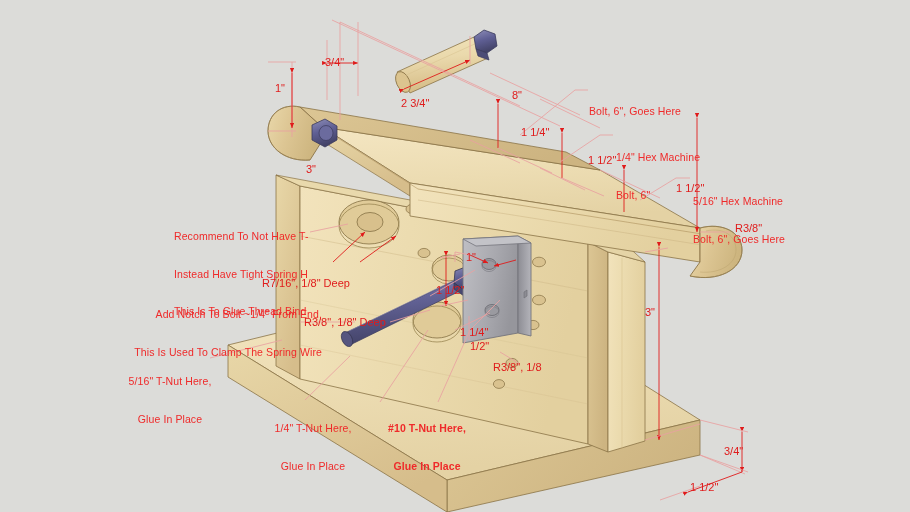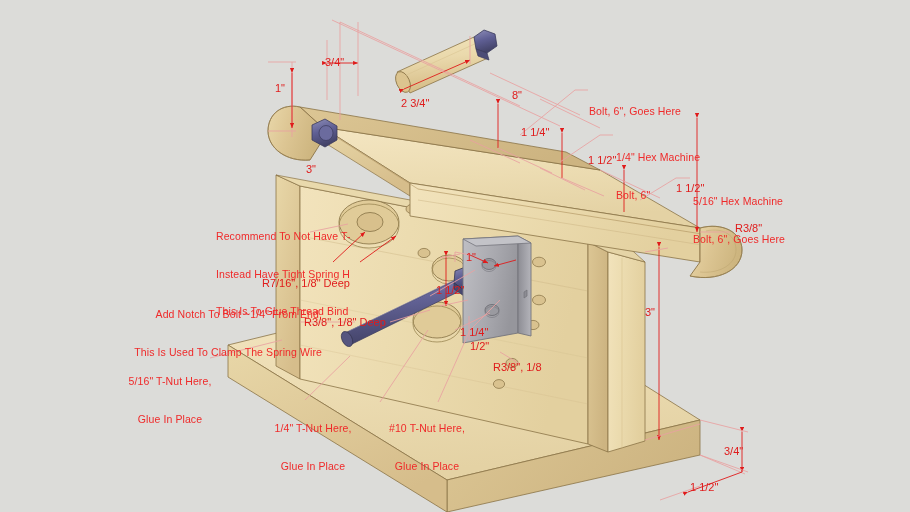--- a/index.html
+++ b/index.html
@@ -294,42 +294,42 @@
     <path d="M380,402 L428,330"></path>
     <path d="M470,330 L438,402"></path>
     <path d="M500,300 L470,330"></path>
     <path d="M475,270 L430,296"></path>
 
     <path d="M310,232 L348,224"></path>
   </g>
 </svg>
 </div>
 
-<div class="ann" style="left:174px;top:205px;width:180px;margin-left:42px;">
+<div class="ann" style="left:174px;top:205px;width:180px;">
   <div>Recommend To Not Have T-</div>
   <div>Instead Have Tight Spring H</div>
   <div>This Is To Glue Thread Bind</div>
 </div>
 
 <div class="ann r" style="left:112px;top:283px;width:210px;">
   <div>Add Notch To Bolt ~1/4" From End,</div>
   <div>This Is Used To Clamp The Spring Wire</div>
 </div>
 
 <div class="ann c" style="left:110px;top:350px;width:120px;">
   <div>5/16" T-Nut Here,</div>
   <div>Glue In Place</div>
 </div>
 
 <div class="ann c" style="left:258px;top:397px;width:110px;">
   <div>1/4" T-Nut Here,</div>
   <div>Glue In Place</div>
 </div>
 
-<div class="ann c" style="left:372px;top:397px;width:110px;">
+<div class="ann c" style="left:372px;top:397px;width:110px;font-weight:bold;">
   <div>#10 T-Nut Here,</div>
   <div>Glue In Place</div>
 </div>
 
 <div class="ann" style="left:589px;top:80px;width:170px;">
   <div>Bolt, 6", Goes Here</div>
 </div>
 
 <div class="ann" style="left:616px;top:126px;width:170px;">
   <div>1/4" Hex Machine</div>

